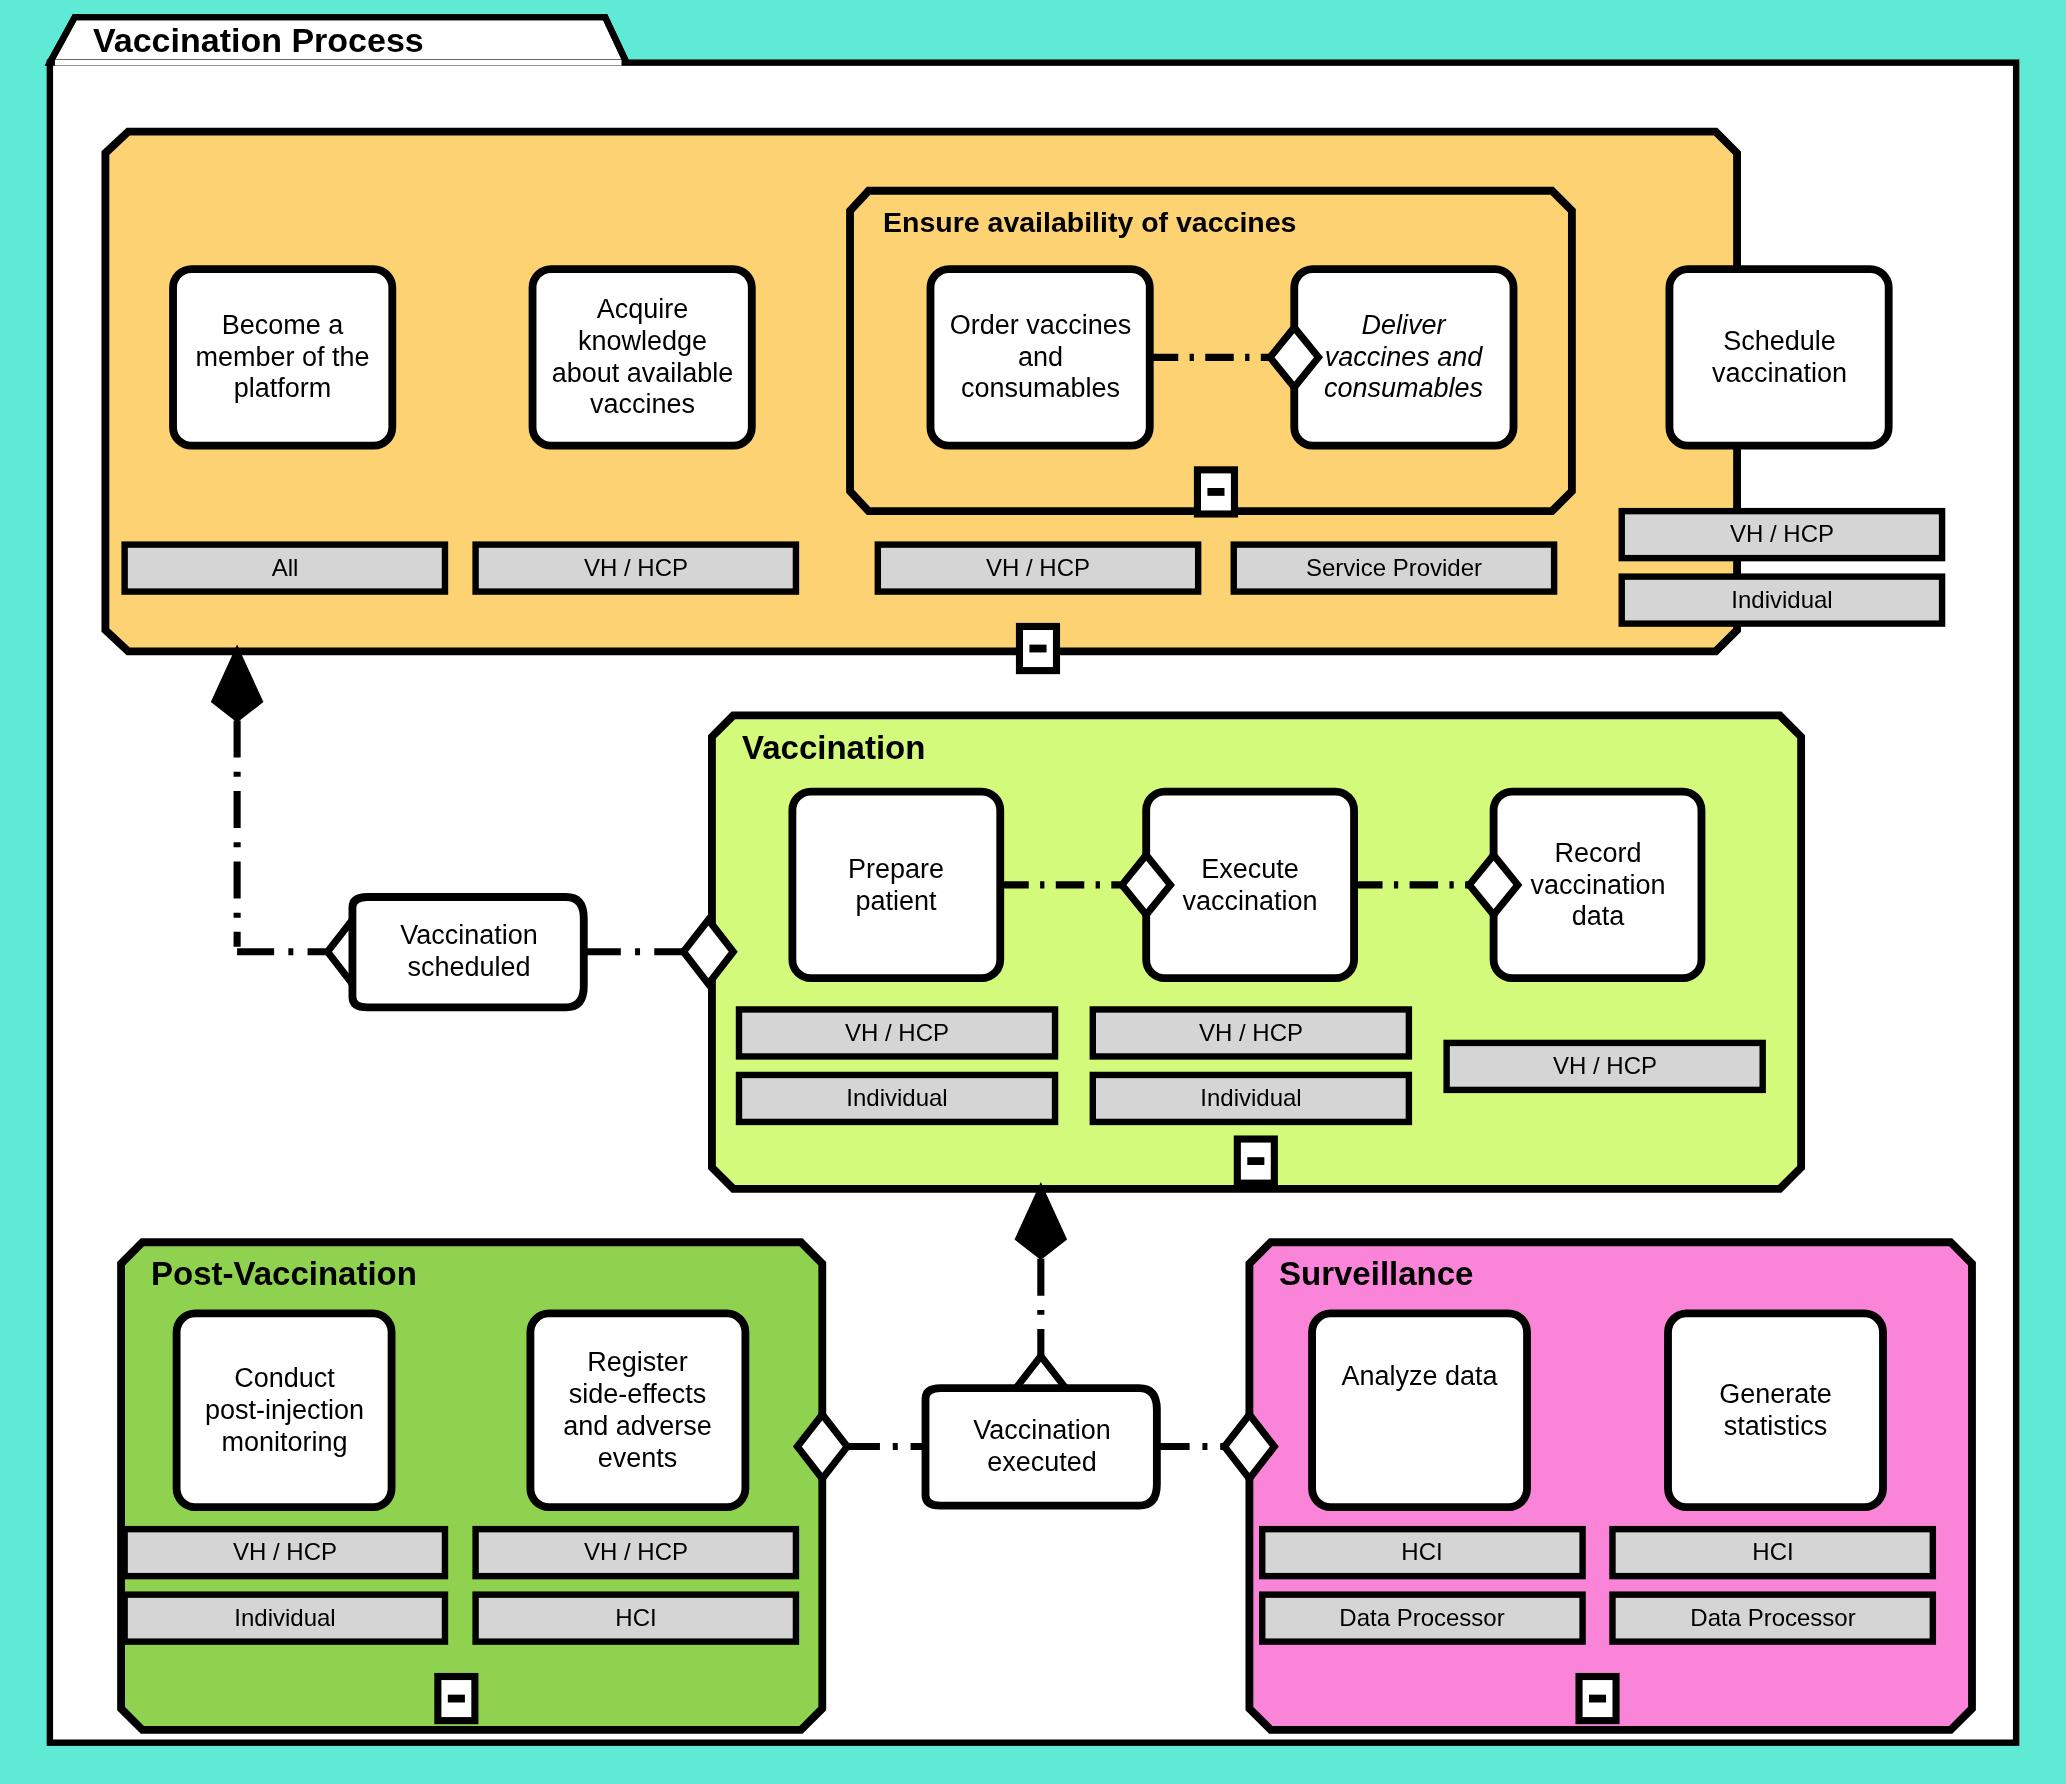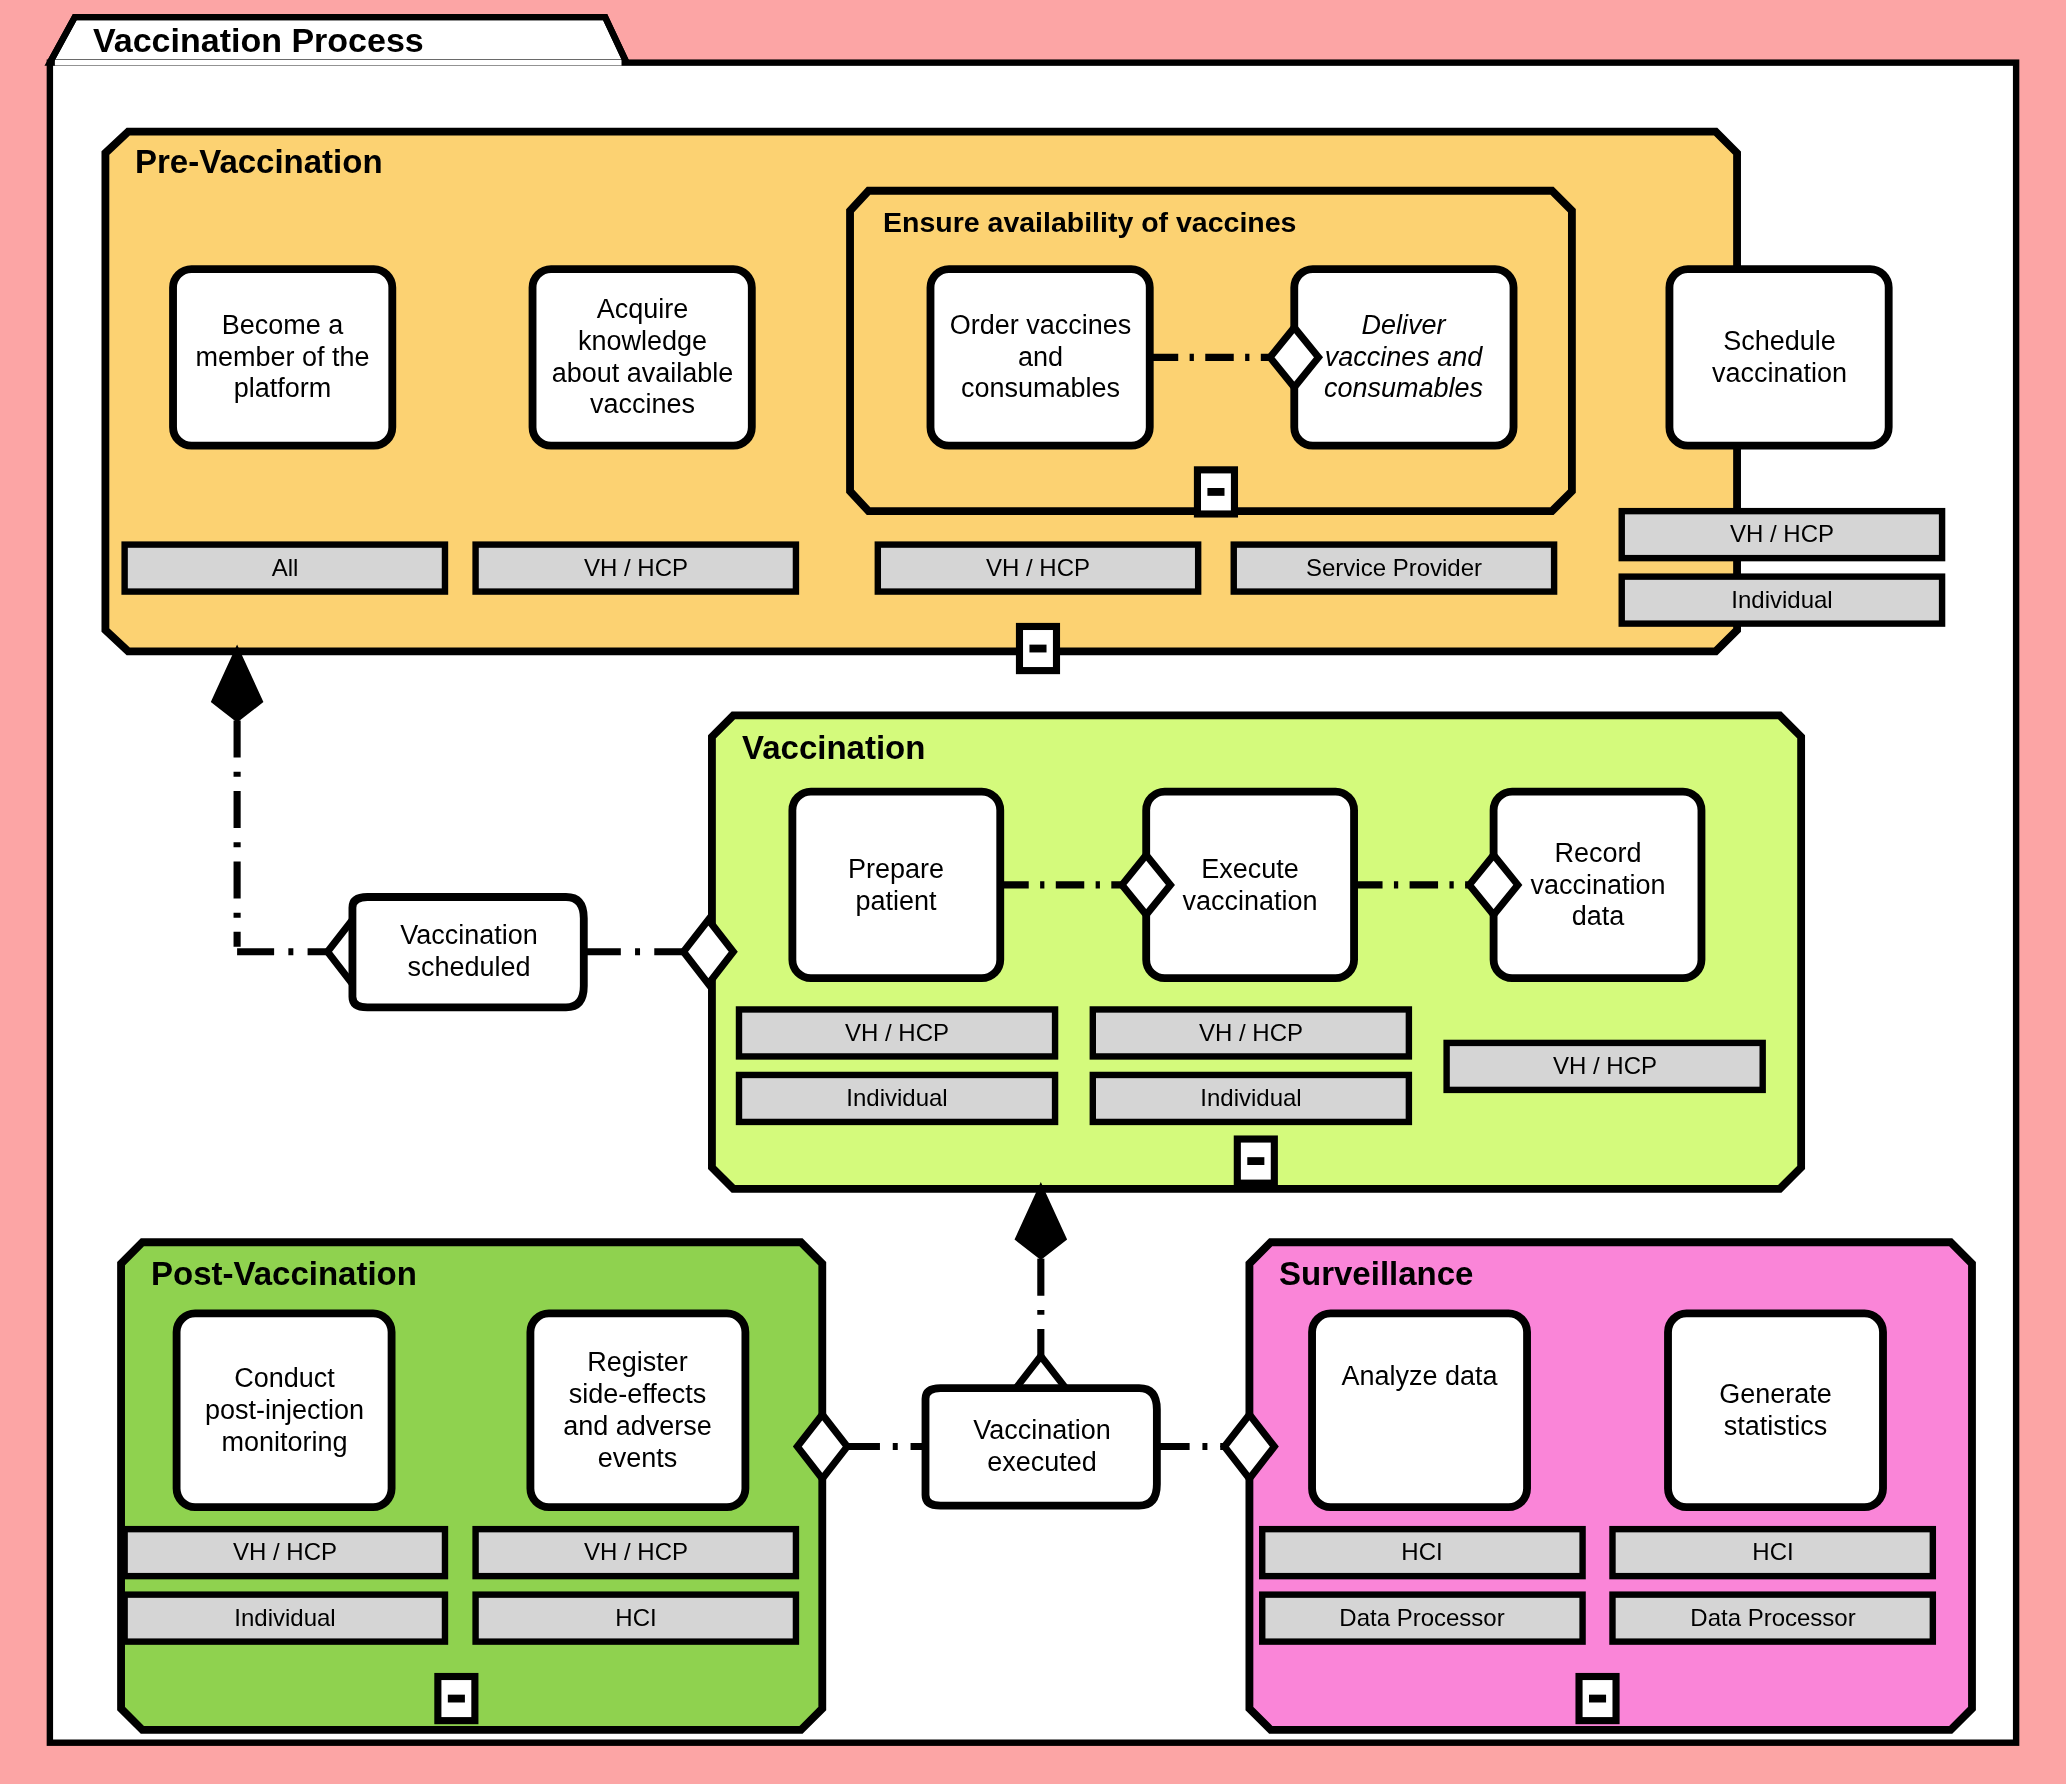--- a/index.html
+++ b/index.html
@@ -7,21 +7,21 @@
     padding: 0;
     background: #ffffff;
   }
   body {
     font-family: "Liberation Sans", sans-serif;
   }
   #stage {
     position: relative;
     width: 2066px;
     height: 1784px;
-    background: #fca5a5;
+    background: #5eead4;
     overflow: hidden;
   }
   svg#diagram {
     position: absolute;
     left: 0; top: 0;
     width: 2066px;
     height: 1784px;
   }
   .lbl {
     position: absolute;
@@ -251,21 +251,20 @@
       <polygon points="1155,1987 1190,2032 1155,2077 1120,2032" fill="#ffffff" stroke="#000000" stroke-width="10"></polygon>
     </g>
     <g>
       <line x1="1625" y1="2032" x2="1735" y2="2032" stroke="#000000" stroke-width="10" stroke-dasharray="46 18 7 18"></line>
       <polygon points="1755,1987 1790,2032 1755,2077 1720,2032" fill="#ffffff" stroke="#000000" stroke-width="10"></polygon>
     </g>
   </svg>
 
   <div class="lbl lbl-title" style="left:93px; top:17px; width:498px; height:46px; justify-content:flex-start;">Vaccination Process</div>
 
-  <div class="lbl lbl-pool" style="left:135px; top:142px; width:427px; height:40px; justify-content:flex-start;">Pre-Vaccination</div>
   <div class="lbl lbl-pool" style="left:742px; top:728px; width:427px; height:40px; justify-content:flex-start;">Vaccination</div>
   <div class="lbl lbl-pool" style="left:1279px; top:1254px; width:498px; height:40px; justify-content:flex-start;">Surveillance</div>
   <div class="lbl lbl-pool" style="left:151px; top:1254px; width:498px; height:40px; justify-content:flex-start;">Post-Vaccination</div>
 
   <div class="lbl lbl-task" style="left:173px; top:269px; width:219px; height:177px;">Become a
 member of the
 platform</div>
 
   <div class="lbl lbl-sub" style="left:883px; top:205px; width:641px; height:36px; justify-content:flex-start;">Ensure availability of vaccines</div>
   <div class="lbl lbl-task" style="left:533px; top:269px; width:219px; height:177px;">Acquire

